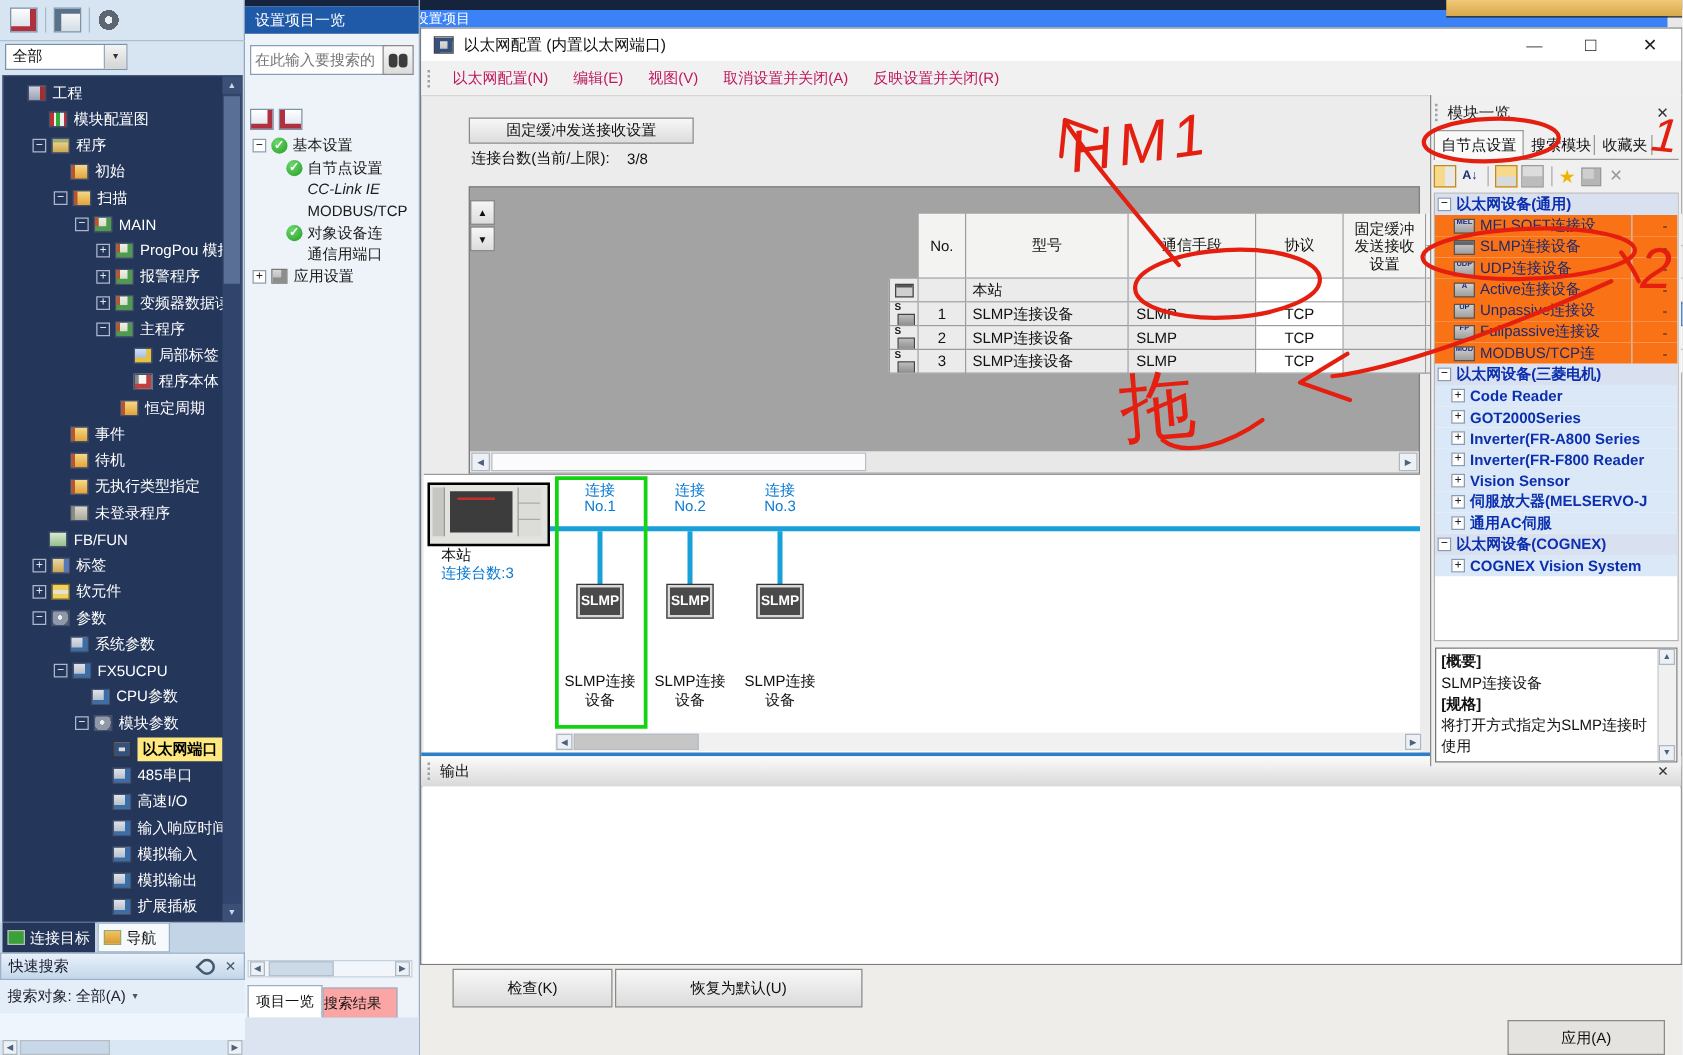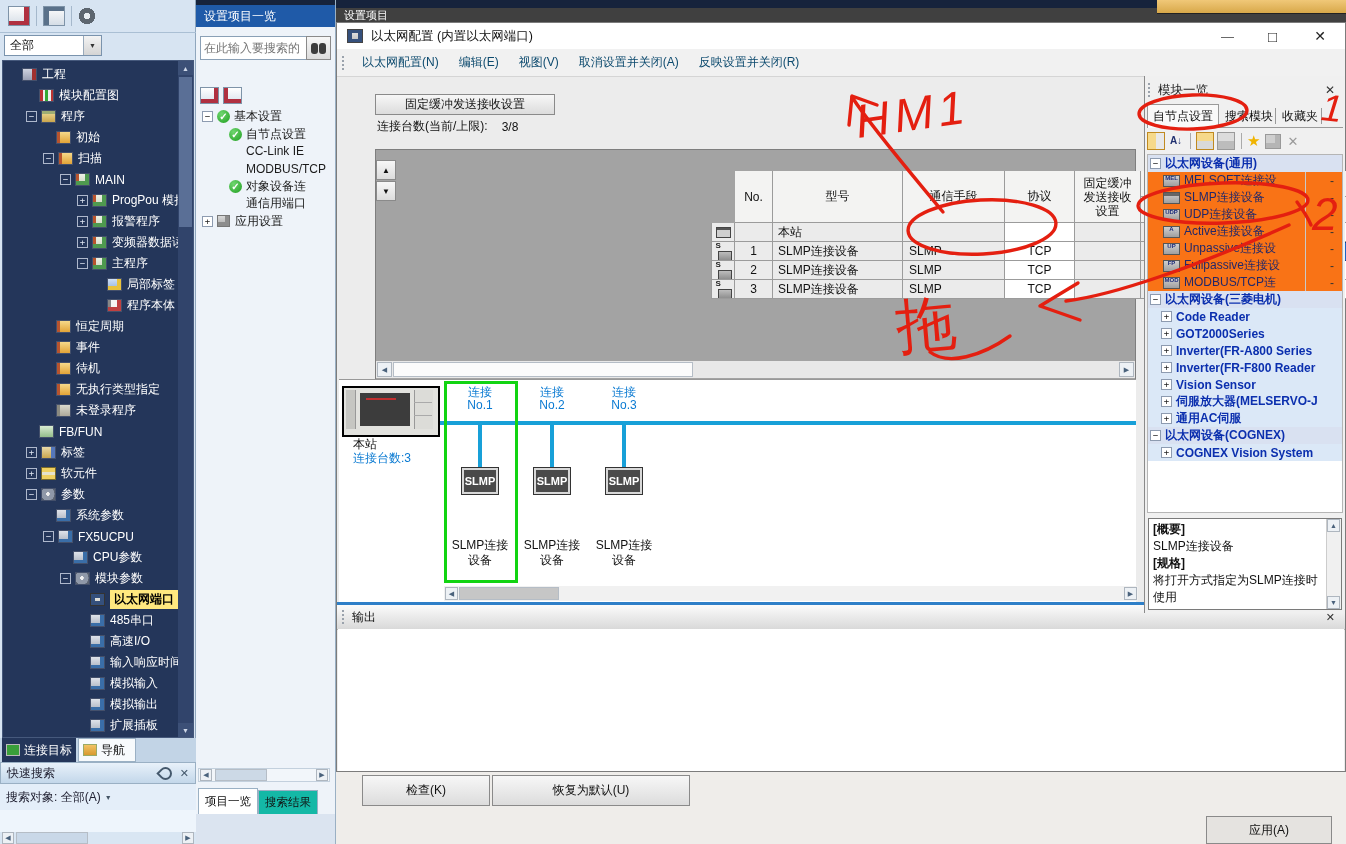--- a/index.html
+++ b/index.html
@@ -34,33 +34,33 @@
   .ic-cube{background:linear-gradient(#d9d9d9,#ababab);box-shadow:inset -4px -4px #8d8d8d;border-color:#777}
   .chk{flex:none;width:13px;height:13px;border-radius:50%;background:radial-gradient(circle at 35% 30%,#6fd66f,#1f9e1f);color:#fff;font:bold 10px/13px "Liberation Sans",sans-serif;text-align:center;margin-right:4px}
   .mic{flex:none;width:17px;height:12px;background:linear-gradient(#cfcfcf,#9f9f9f);border:1px solid #555;box-sizing:border-box;margin-right:4px;font:bold 6px/5px "Liberation Sans",sans-serif;color:#1a2a7a;text-align:center;overflow:hidden}
   .mic.plain{box-shadow:inset 0 3px #666}
   .mlrow{display:flex;align-items:center;height:17px;white-space:nowrap;overflow:hidden;font-size:12px}
   .mlrow.group{background:#d9e1f1;color:#0b2fae;font-weight:bold}
   .mlrow.sub{background:#dbe8f7;color:#0b2fae;font-weight:bold}
   .mlrow.dev{background:#f97316;color:#22286a}
   .dash{position:absolute;right:8px;color:#333;font-weight:normal}
   .vline{position:absolute;right:36px;top:0;bottom:0;width:1px;background:#c9c9c9}
-  .menu-item{padding:5px 10px;color:#0c4a6e;white-space:nowrap}
+  .menu-item{padding:5px 10px;color:#be185d;white-space:nowrap}
   .grip{width:3px;border-left:2px dotted #9aa2ac;height:14px;margin-right:5px}
   .winbtn{display:flex;align-items:center;justify-content:center;color:#222;font-size:13px}
   .annot{pointer-events:none}
   .blue-label{color:#0a7ad2}
 </style>
 </head>
 <body>
 
 <div id="root">
 
   <div class="a" style="left:196px;top:0;width:1150px;height:8px;background:#16233c"></div>
-  <div class="a" style="left:336px;top:8px;width:1010px;height:14px;background:#404040;color:#fff;font-size:11px;line-height:14px;padding-left:8px;box-sizing:border-box;overflow:hidden">
+  <div class="a" style="left:324px;top:8px;width:1010px;height:14px;background:#3b82f6;color:#fff;font-size:11px;line-height:14px;padding-left:8px;box-sizing:border-box;overflow:hidden">
     <span>设置项目</span>
   </div>
   <div class="a" style="left:1157px;top:0;width:189px;height:13px;background:linear-gradient(#f0c878,#d8a84a);border-bottom:1px solid #222"></div>
 
   <div class="a" style="left:0;top:0;width:196px;height:844px;background:#d7e4f2;border-right:1px solid #8fa6bd;box-sizing:border-box">
     <div class="a flex" style="left:0;top:0;width:196px;height:32px;border-bottom:1px solid #aabfd4">
       <div style="width:20px;height:18px;margin-left:8px;background:linear-gradient(#fdfdfd,#d5dde6);border:1px solid #7e93a8;box-shadow:inset -5px -4px #b03040"></div>
       <div style="width:1px;height:20px;background:#a5b8cc;margin:0 6px"></div>
       <div style="width:20px;height:18px;background:linear-gradient(#fdfdfd,#d5dde6);border:1px solid #7e93a8;box-shadow:inset 5px 4px #5a718a"></div>
       <div style="width:1px;height:20px;background:#a5b8cc;margin:0 6px"></div>
@@ -125,21 +125,21 @@
           <div class="trow" style="padding-left: 91px;">
             <div style="width: 13px; flex: 0 0 auto;"></div>
             <div class="ic ic-label"></div>
             <div>局部标签</div>
           </div>
           <div class="trow" style="padding-left: 91px;">
             <div style="width: 13px; flex: 0 0 auto;"></div>
             <div class="ic ic-body"></div>
             <div>程序本体</div>
           </div>
-          <div class="trow" style="padding-left: 40px;">
+          <div class="trow" style="padding-left: 60px; margin-left: 20px;">
             <div style="width: 13px; flex: 0 0 auto;"></div>
             <div class="ic ic-prog"></div>
             <div>恒定周期</div>
           </div>
           <div class="trow" style="padding-left: 40px;">
             <div style="width: 13px; flex: 0 0 auto;"></div>
             <div class="ic ic-prog"></div>
             <div>事件</div>
           </div>
           <div class="trow" style="padding-left: 40px;">
@@ -289,21 +289,21 @@
         <div class="mrow" style="padding-left: 2px;">
           <div class="exp">−</div>
           <div class="chk">✓</div>
           <div>基本设置</div>
         </div>
         <div class="mrow" style="padding-left: 16px;">
           <div style="width: 13px; flex: 0 0 auto;"></div>
           <div class="chk">✓</div>
           <div>自节点设置</div>
         </div>
-        <div class="mrow" style="padding-left: 16px;">
+        <div class="mrow" style="padding-left: 16px; font-style: italic;">
           <div style="width: 13px; flex: 0 0 auto;"></div>
           <div style="width: 17px; flex: 0 0 auto;"></div>
           <div>CC-Link IE</div>
         </div>
         <div class="mrow" style="padding-left: 16px;">
           <div style="width: 13px; flex: 0 0 auto;"></div>
           <div style="width: 17px; flex: 0 0 auto;"></div>
           <div>MODBUS/TCP</div>
         </div>
         <div class="mrow" style="padding-left: 16px;">
@@ -323,21 +323,21 @@
         </div>
       </div>
     <div class="a" style="left:2px;top:768px;width:132px;height:14px;background:#f2f6fa;border:1px solid #c3d0dd;box-sizing:border-box">
       <div class="sb" style="left:1px;top:0;width:12px;height:12px">◀</div>
       <div class="thumb" style="left:16px;top:0;width:52px;height:12px;background:#ccd9e6"></div>
       <div class="sb" style="right:1px;top:0;width:12px;height:12px">▶</div>
     </div>
     <div class="a flex" style="left:2px;top:788px;width:58px;height:25px;background:#fff;border:1px solid #9ab0c4;border-bottom:none;justify-content:center;font-size:11.5px">
       <span>项目一览</span>
     </div>
-    <div class="a flex" style="left:62px;top:790px;width:58px;height:23px;background:#14b8a6;border:1px solid #9ab0c4;justify-content:center;font-size:11.5px">
+    <div class="a flex" style="left:62px;top:790px;width:58px;height:23px;background:#fca5a5;border:1px solid #9ab0c4;justify-content:flex-start;font-size:11.5px">
       <span>搜索结果</span>
     </div>
     <div class="a" style="left:0;top:814px;width:140px;height:30px;background:#dbe4f0"></div>
   </div>
 
   <div class="a" style="left:336px;top:772px;width:1010px;height:72px;background:#efedea"></div>
   <div class="a btn" style="left:362px;top:775px;width:128px;height:31px">
     <span>检查(K)</span>
   </div>
   <div class="a btn" style="left:492px;top:775px;width:198px;height:31px">

